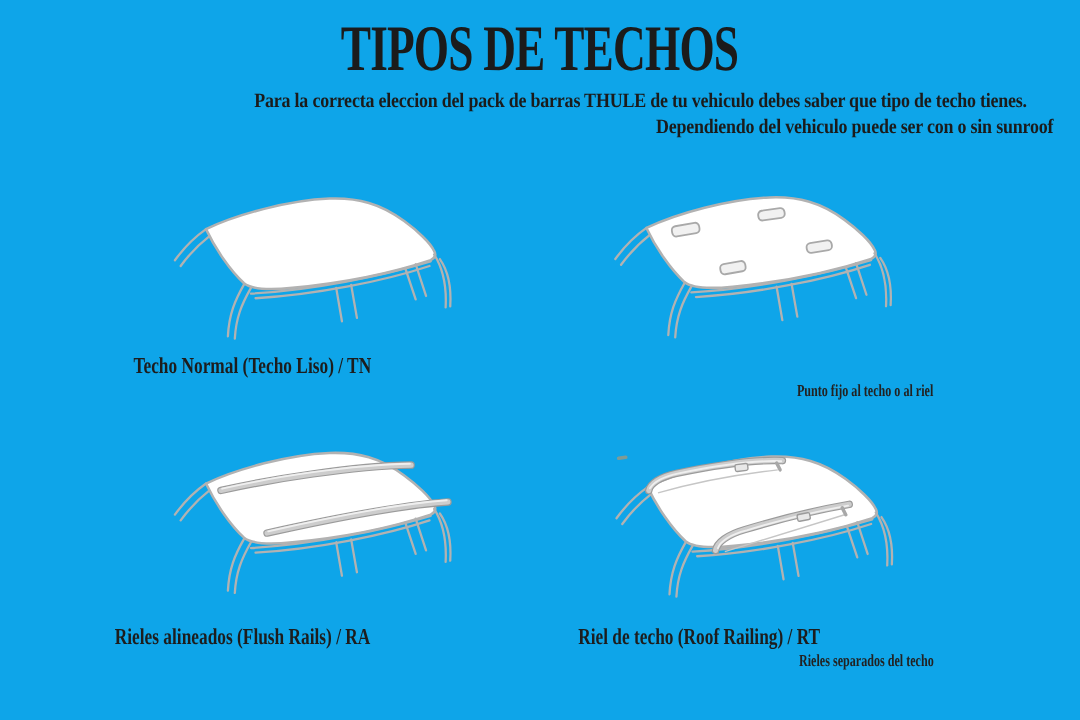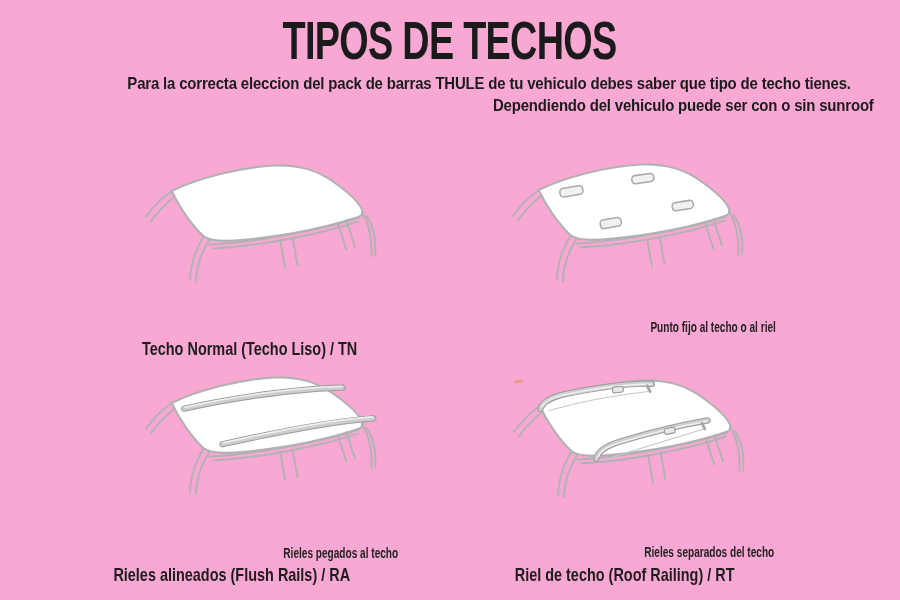--- a/index.html
+++ b/index.html
@@ -1,38 +1,38 @@
 <!DOCTYPE html>
 <html><head>
 <meta charset="utf-8">
 <style>
   html,body{margin:0;padding:0;background:#ffffff;}
   .canvas{
-    position:relative;width:900px;height:600px;background:#f9a8d4;
-    overflow:hidden;font-family:Liberation Sans, sans-serif;color:#1f1f1f;
+    position:relative;width:900px;height:600px;background:#0ea5e9;
+    overflow:hidden;font-family:Liberation Serif, serif;color:#1f1f1f;
   }
   
   .cond{display:inline-block;white-space:nowrap;transform-origin:50% 50%;}
   .sx70{transform:scaleX(.70);}
   .sx72{transform:scaleX(.72);}
   .sx76{transform:scaleX(.76);}
   .sx88{transform:scaleX(.88);}
 
   .title{
     position:absolute;top:12px;left:0;width:900px;text-align:center;
     font-size:54px;font-weight:bold;letter-spacing:-1px;line-height:1.05;color:#1b1b1b;
   }
   .intro{
     position:absolute;top:73px;left:0;width:900px;text-align:right;
     font-size:17px;font-weight:bold;letter-spacing:-0.2px;line-height:21.5px;color:#1b1b1b;
   }
   .fig{position:absolute;}
   .cap{
-    position:absolute;text-align:center;font-size:19px;font-weight:bold;
-    line-height:24px;color:#1d1d1d;margin-top:43px;
+    position:absolute;text-align:left;font-size:19px;font-weight:bold;
+    line-height:24px;color:#1d1d1d;
   }
   .sub{
     position:absolute;text-align:right;font-size:14px;font-weight:bold;
     line-height:16px;color:#222222;
   }
 
   
   .ln{fill:none;stroke:#b2b2b2;stroke-width:2;stroke-linecap:round;stroke-linejoin:round;}
   .roof{fill:#ffffff;stroke:#b2b2b2;stroke-width:2.2;stroke-linejoin:round;}
   .pad{fill:#f1f1f1;stroke:#a9a9a9;stroke-width:1.6;}
@@ -144,23 +144,20 @@
     <span class="cond sx72">Punto fijo al techo o al riel</span>
   </div>
 
   <svg class="fig" style="left:140px;top:374px" width="240" height="127" viewBox="0 0 250 132">
     <use href="#roof-base"></use>
     <use href="#ra-rails"></use>
   </svg>
   <div class="cap" style="left:62px;top:520px;width:340px">
     <span class="cond sx76">Rieles alineados (Flush Rails) / RA</span>
   </div>
-  <div class="sub" style="left:80px;top:545px;width:340px">
-    <span class="cond sx72">Rieles pegados al techo</span>
-  </div>
 
   <div class="stray"></div>
   <svg class="fig" style="left:508px;top:377px" width="240" height="127" viewBox="0 0 250 132">
     <use href="#roof-base"></use>
     <use href="#rt-rails"></use>
   </svg>
   <div class="cap" style="left:450px;top:520px;width:350px">
     <span class="cond sx76">Riel de techo (Roof Railing) / RT</span>
   </div>
   <div class="sub" style="left:450px;top:544px;width:350px">

